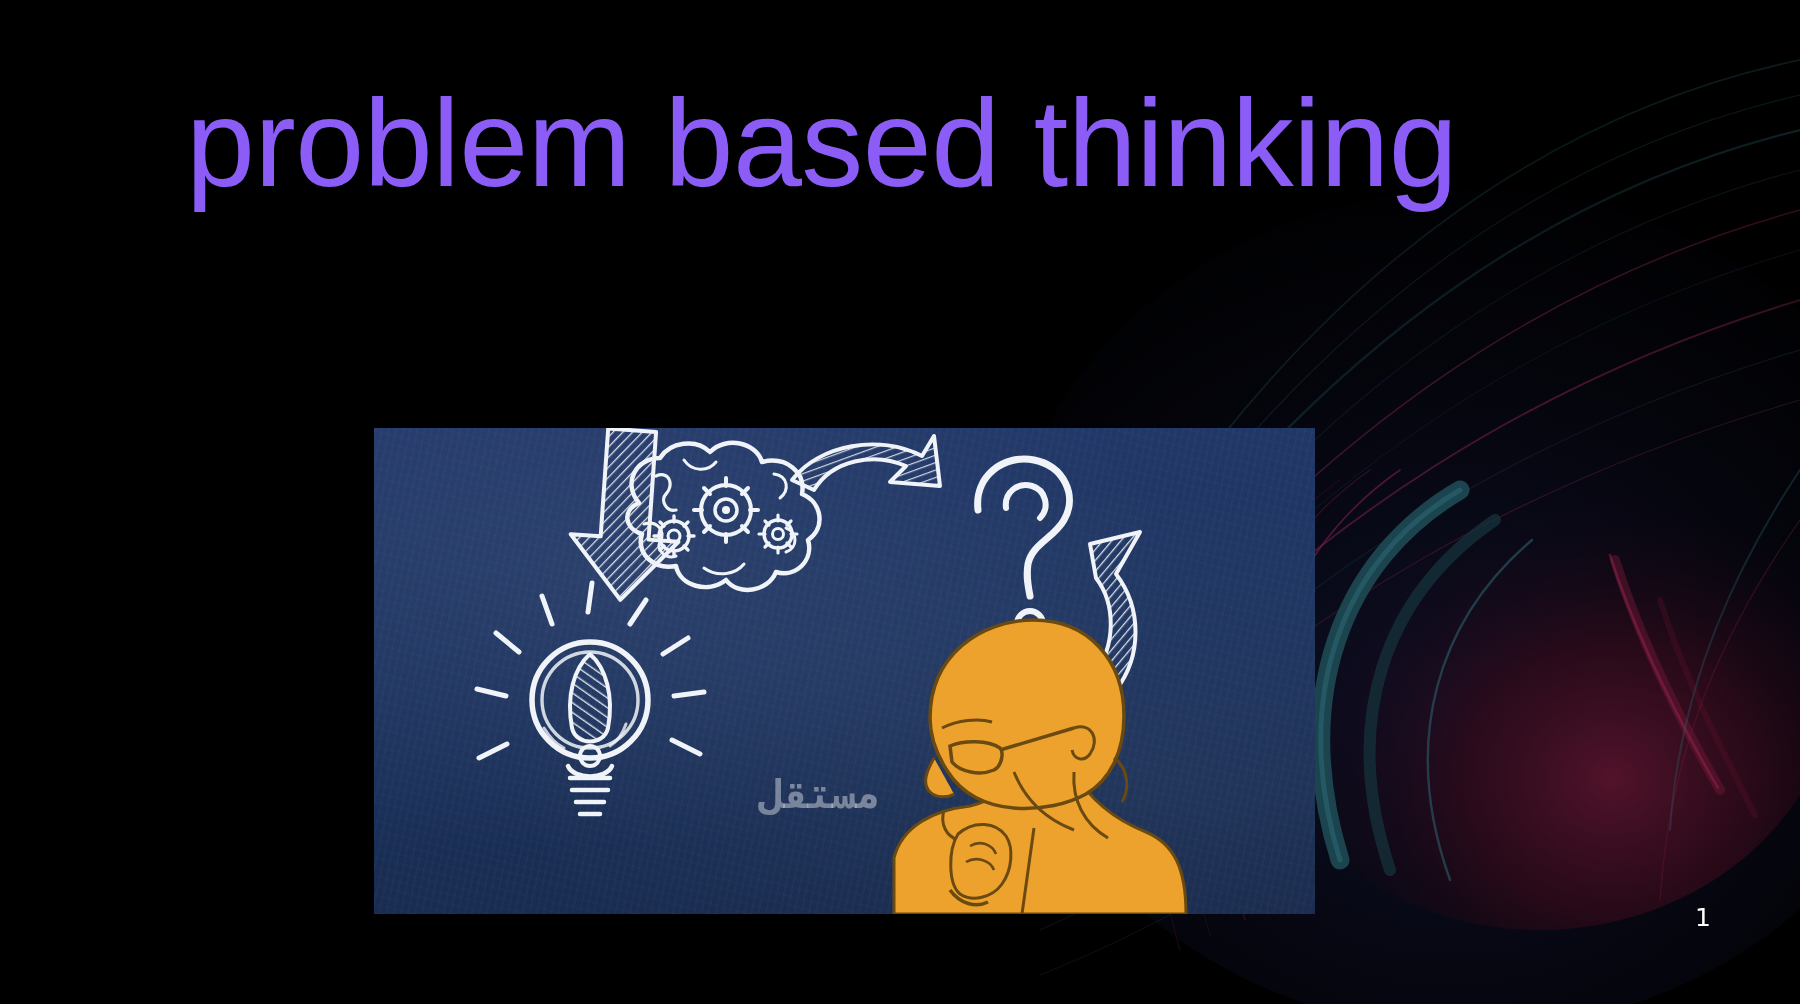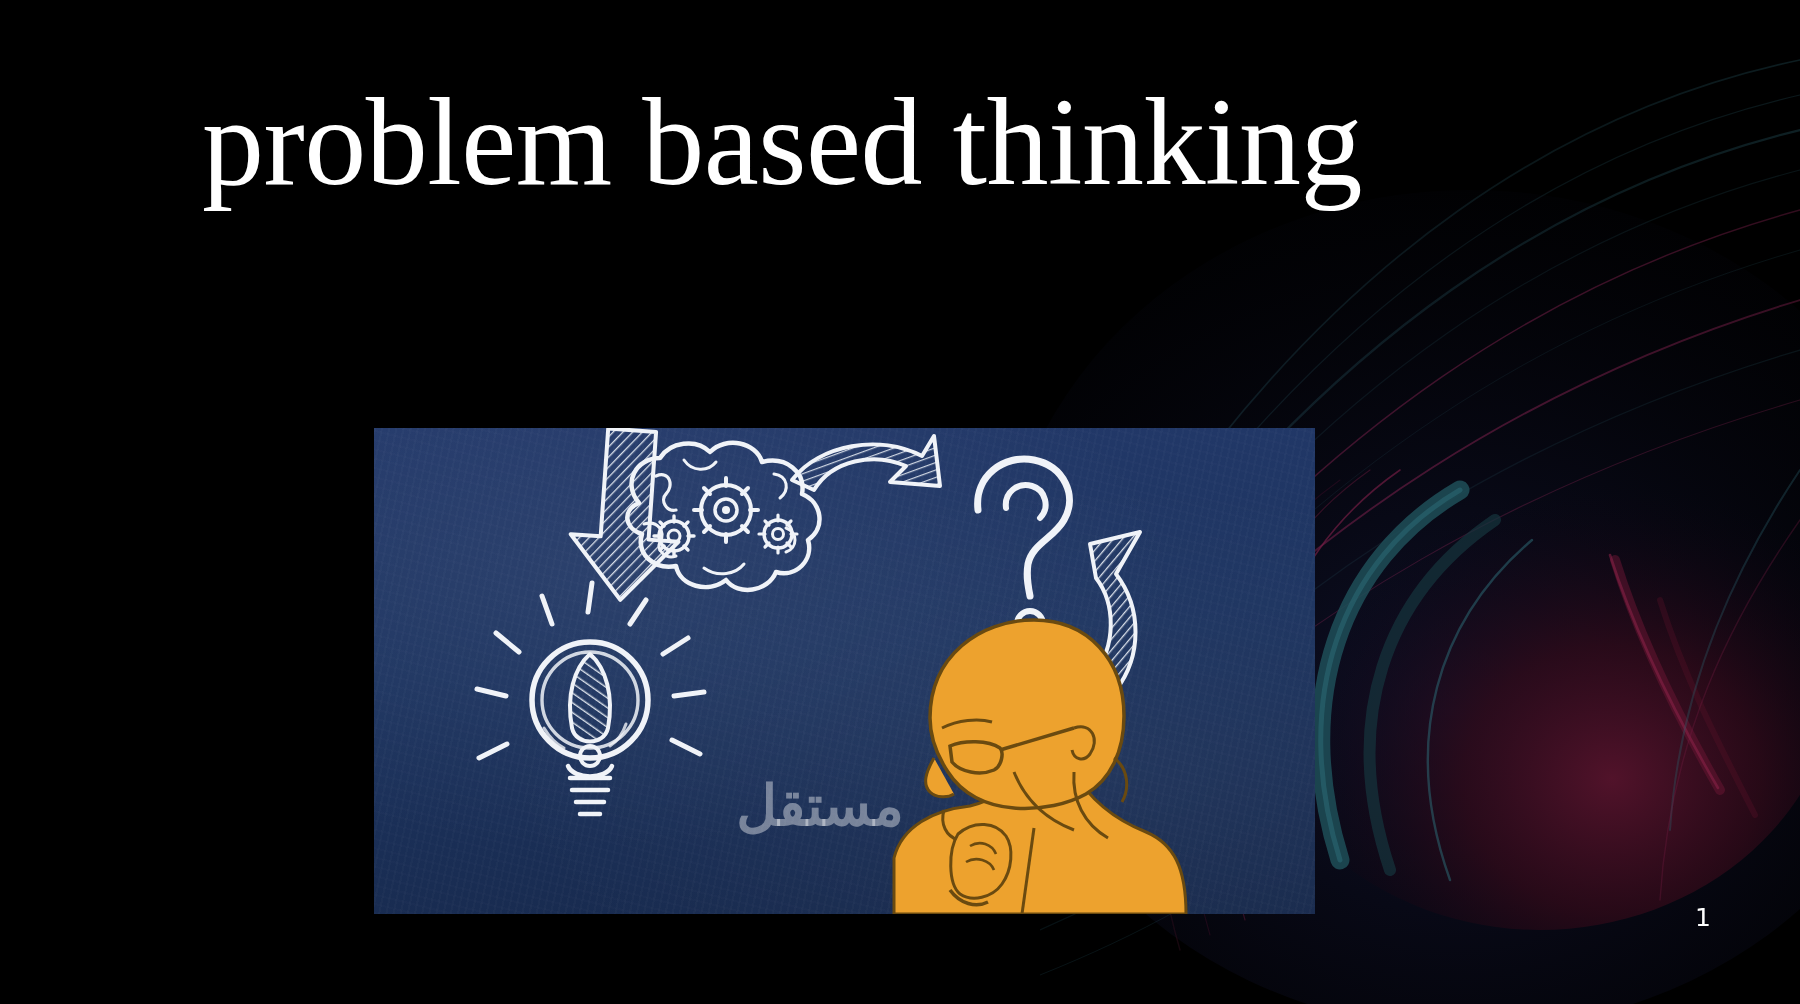--- a/index.html
+++ b/index.html
@@ -29,25 +29,25 @@
     right: 0;
     width: 760px;
     height: 1004px;
     pointer-events: none;
   }
   .deco-svg { display: block; width: 100%; height: 100%; }
 
   
   #title {
     position: absolute;
-    left: 202px;
+    left: 186px;
     top: 78px;
     width: 1300px;
-    color: #ffffff;
-    font-family: Liberation Serif, serif;
+    color: #8b5cf6;
+    font-family: Liberation Sans, sans-serif;
     font-weight: 300;
     font-size: 124px;
     line-height: 1.05;
     letter-spacing: -0.5px;
     white-space: nowrap;
   }
 
   
   #picture {
     position: absolute;
@@ -79,22 +79,22 @@
   #watermark {
     position: absolute;
     left: 660px;
     top: 778px;
     width: 320px;
     text-align: center;
     color: rgba(255,255,255,0.40);
     pointer-events: none;
   }
   #watermark .wm-ar {
-    font-family: Liberation Sans, sans-serif;
-    font-size: 56px;
+    font-family: Liberation Mono, monospace;
+    font-size: 40px;
     line-height: 1.0;
     font-weight: 700;
     direction: rtl;
   }
   #watermark .wm-en {
     font-family: "DejaVu Sans", sans-serif;
     font-size: 40px;
     line-height: 1.1;
     margin-top: 2px;
     font-weight: 400;

